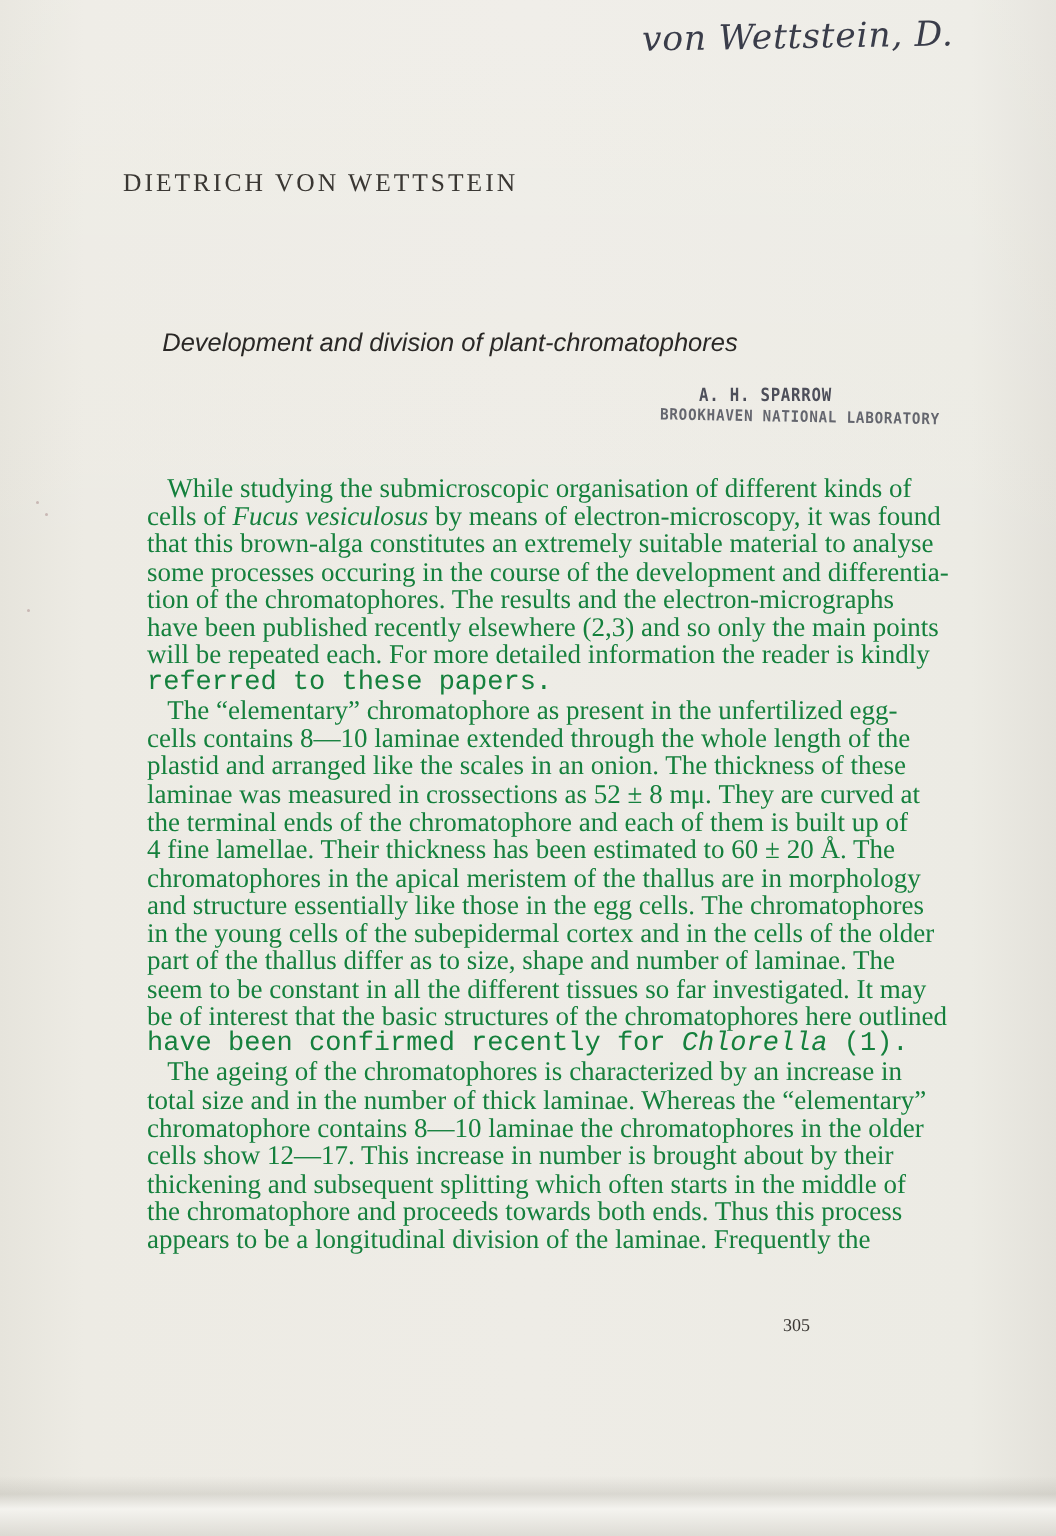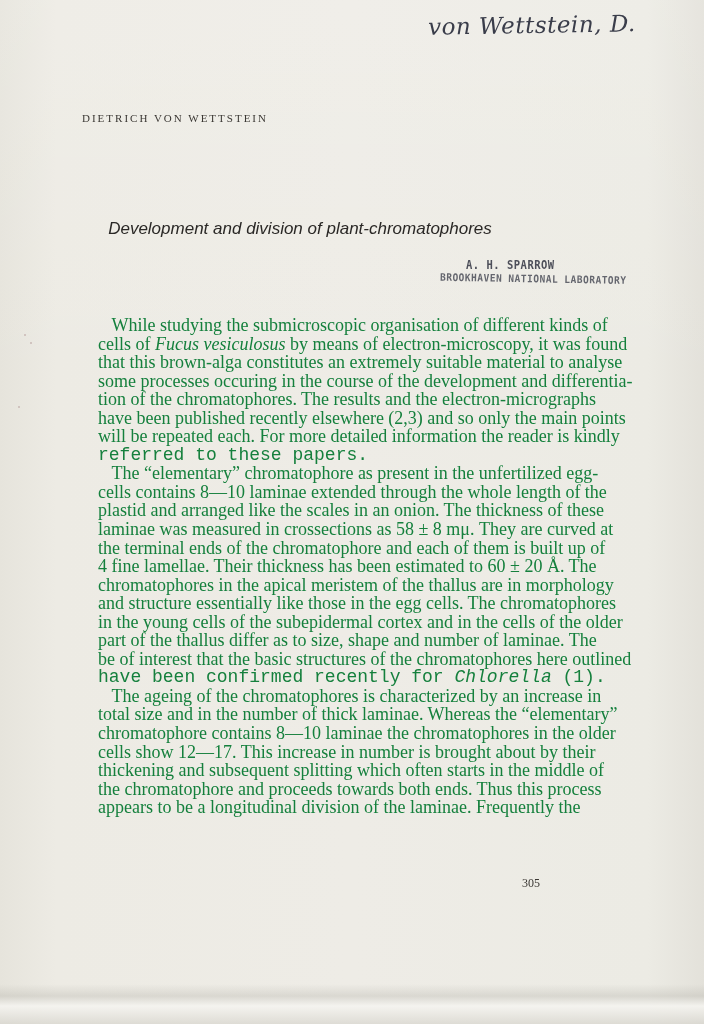--- a/index.html
+++ b/index.html
@@ -21,21 +21,21 @@
       background: linear-gradient(180deg, rgba(0,0,0,0) 0%, rgba(180,178,170,0.35) 30%, rgba(245,244,240,0.9) 55%, rgba(215,213,206,0.7) 100%);
     }
     .handwriting {
       position: absolute; left: 428px; top: 12px;
       font-family: "DejaVu Serif", serif; font-style: italic;
       font-size: 23px; color: #3a3d4a; letter-spacing: 0.5px;
       transform: rotate(-1deg);
     }
     .author {
       position: absolute; left: 82px; top: 112px;
-      font-size: 11px; letter-spacing: 2px; color: #3a3733;
+      font-size: 17px; letter-spacing: 2px; color: #3a3733;
       text-transform: uppercase;
     }
     .title {
       position: absolute; left: 0; width: 580px; top: 219px;
       text-align: center; padding-left: 20px; box-sizing: border-box;
       font-family: "Liberation Sans", "DejaVu Sans", sans-serif;
       font-style: italic; font-size: 17px; color: #2a2826;
     }
     .stamp {
       position: absolute; font-family: "DejaVu Sans Mono", monospace;
@@ -82,27 +82,28 @@
     <span class="line">cells of <em>Fucus vesiculosus</em> by means of electron-microscopy, it was found</span>
     <span class="line">that this brown-alga constitutes an extremely suitable material to analyse</span>
     <span class="line">some processes occuring in the course of the development and differentia-</span>
     <span class="line">tion of the chromatophores. The results and the electron-micrographs</span>
     <span class="line">have been published recently elsewhere (2,3) and so only the main points</span>
     <span class="line">will be repeated each. For more detailed information the reader is kindly</span>
     <span class="line last">referred to these papers.</span>
     <span class="line">&nbsp;&nbsp;&nbsp;The “elementary” chromatophore as present in the unfertilized egg-</span>
     <span class="line">cells contains 8—10 laminae extended through the whole length of the</span>
     <span class="line">plastid and arranged like the scales in an onion. The thickness of these</span>
-    <span class="line">laminae was measured in crossections as 58 ± 8 mμ. They are curved at</span>
+    <span class="line">laminae was measured in crossections as 52 ± 8 mμ. They are curved at</span>
     <span class="line">the terminal ends of the chromatophore and each of them is built up of</span>
     <span class="line">4 fine lamellae. Their thickness has been estimated to 60 ± 20 Å. The</span>
     <span class="line">chromatophores in the apical meristem of the thallus are in morphology</span>
     <span class="line">and structure essentially like those in the egg cells. The chromatophores</span>
     <span class="line">in the young cells of the subepidermal cortex and in the cells of the older</span>
     <span class="line">part of the thallus differ as to size, shape and number of laminae. The</span>
+    <span class="line">seem to be constant in all the different tissues so far investigated. It may</span>
     <span class="line">be of interest that the basic structures of the chromatophores here outlined</span>
     <span class="line last">have been confirmed recently for <em>Chlorella</em> (1).</span>
     <span class="line">&nbsp;&nbsp;&nbsp;The ageing of the chromatophores is characterized by an increase in</span>
     <span class="line">total size and in the number of thick laminae. Whereas the “elementary”</span>
     <span class="line">chromatophore contains 8—10 laminae the chromatophores in the older</span>
     <span class="line">cells show 12—17. This increase in number is brought about by their</span>
     <span class="line">thickening and subsequent splitting which often starts in the middle of</span>
     <span class="line">the chromatophore and proceeds towards both ends. Thus this process</span>
     <span class="line">appears to be a longitudinal division of the laminae. Frequently the</span>
   </div>

